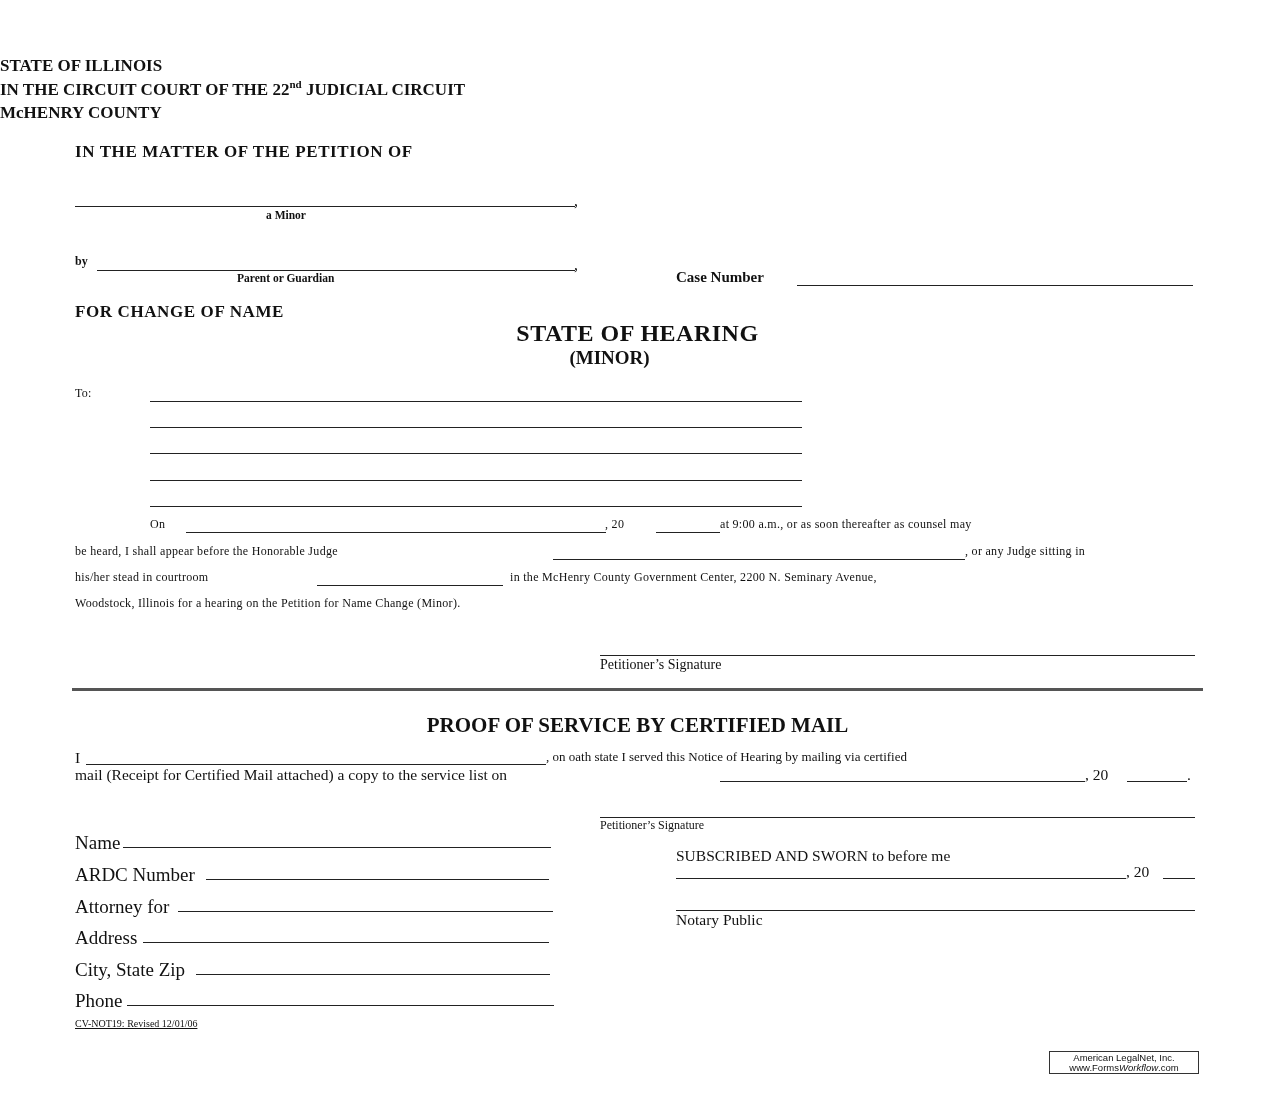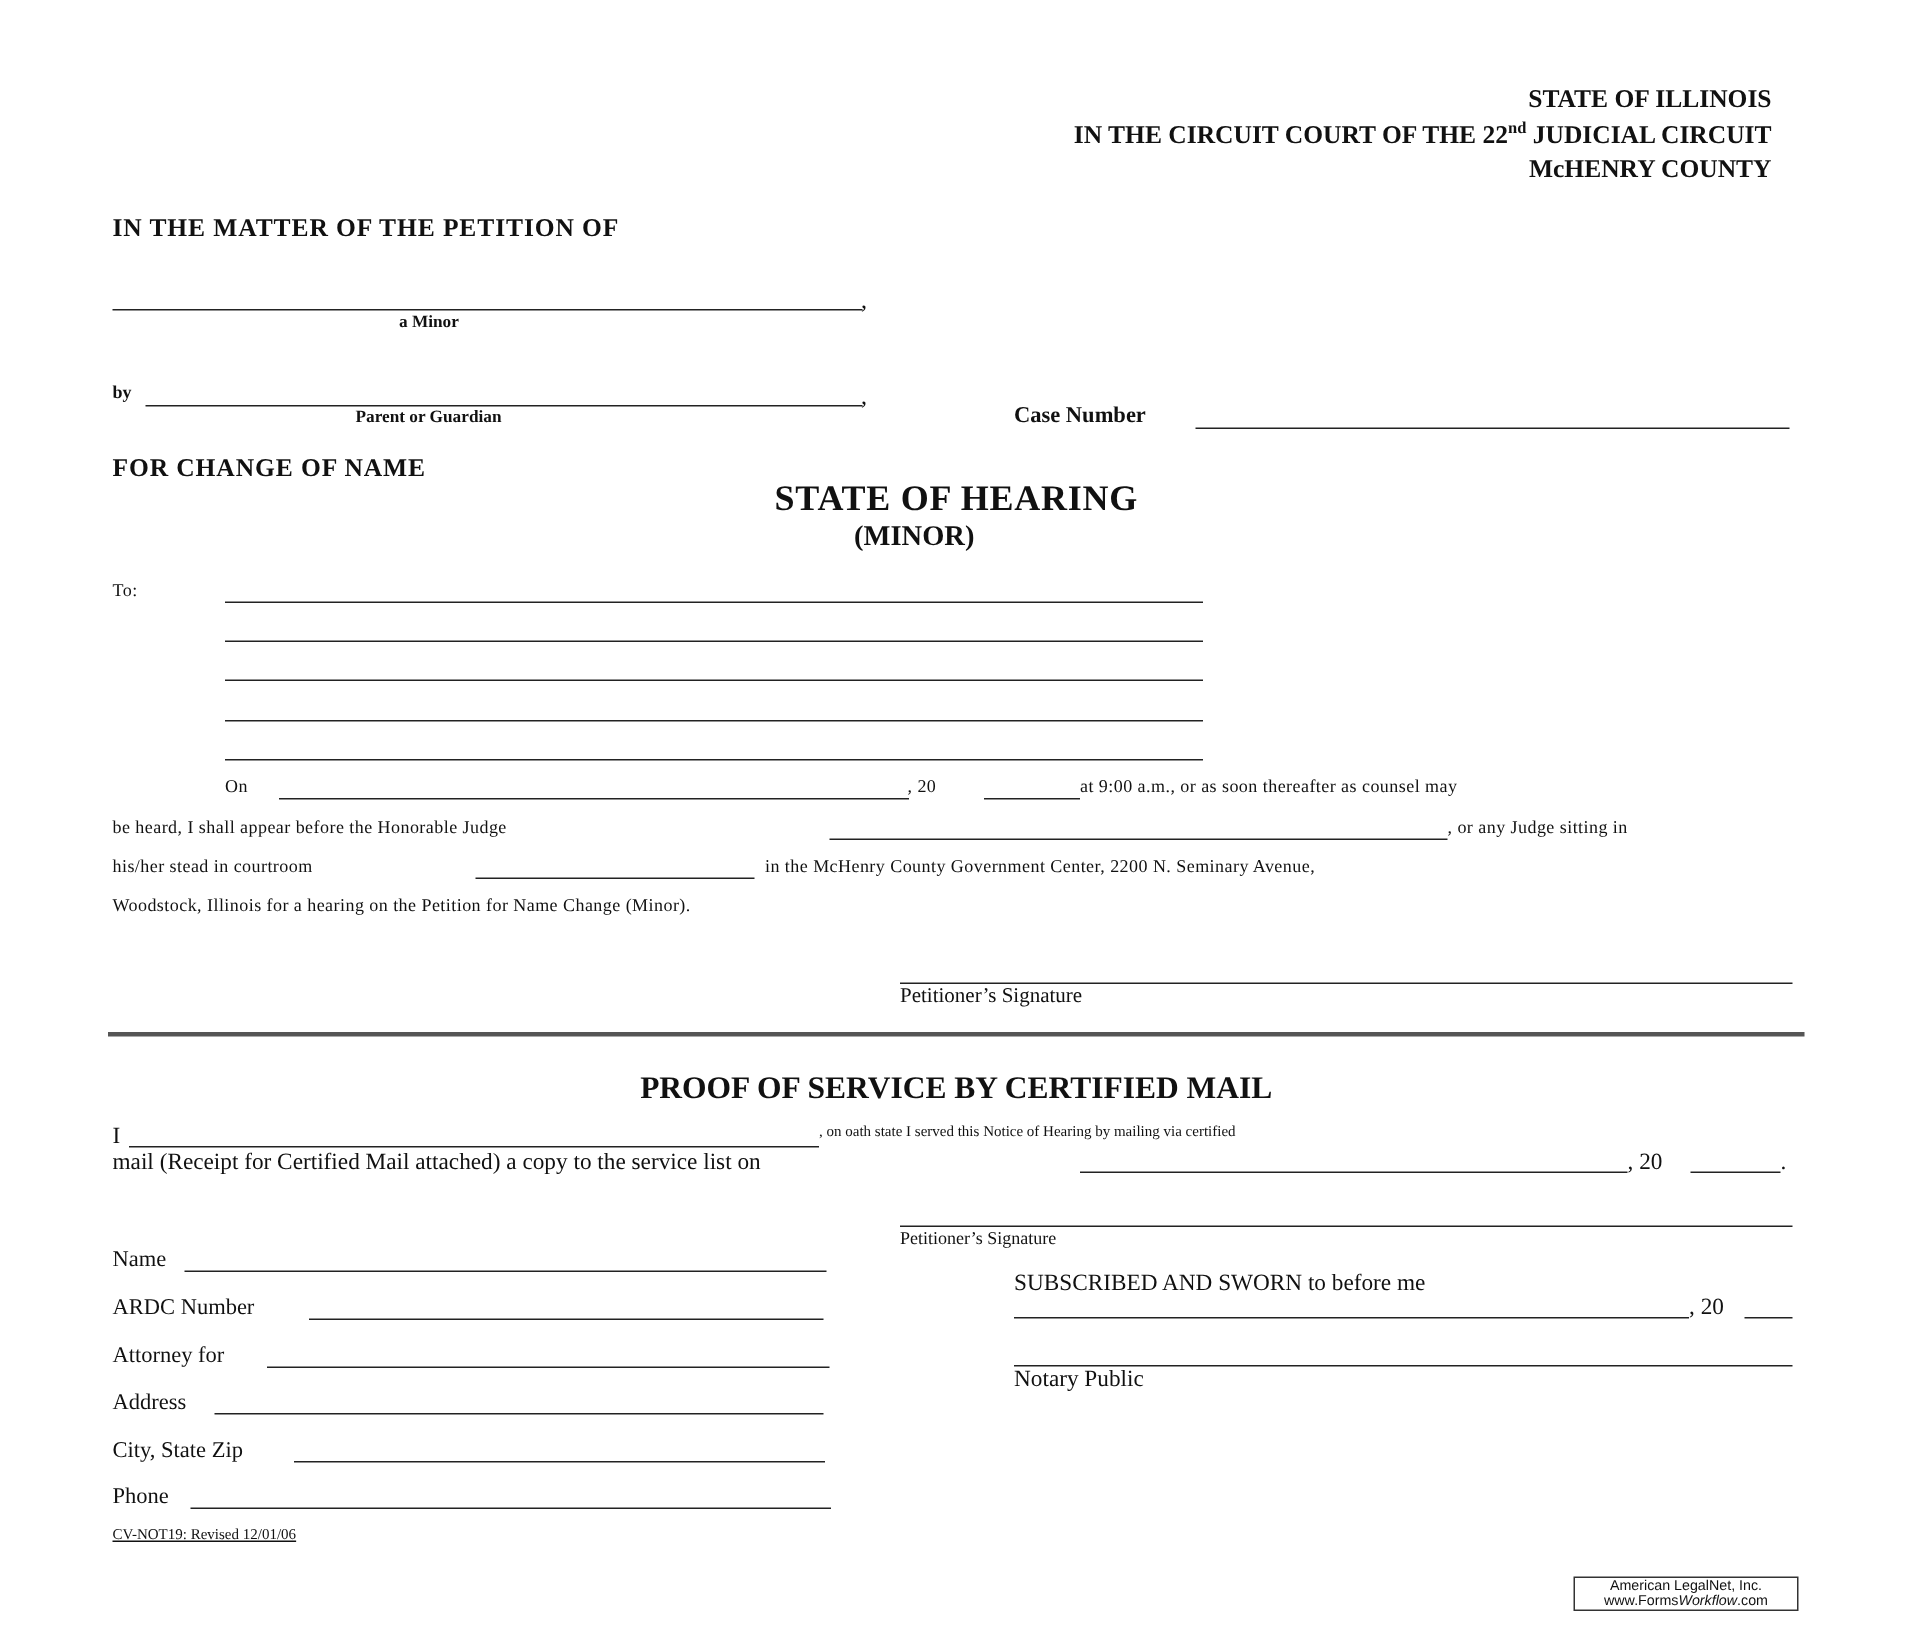--- a/index.html
+++ b/index.html
@@ -1,26 +1,26 @@
 <!DOCTYPE html>
 <html><head>
 <meta charset="utf-8">
 <style>
   html, body { margin:0; padding:0; background:#ffffff; }
   body { width:1275px; height:1100px; position:relative; overflow:hidden;
          font-family:"Liberation Serif", "DejaVu Serif", serif; color:#111; }
   .abs { position:absolute; white-space:nowrap; }
   .b { font-weight:bold; }
   .center { text-align:center; }
-  .hdr { font-size:17px; font-weight:bold; left:0; width:1181px; text-align:right; }
+  .hdr { font-size:17px; font-weight:bold; left:0; width:1181px; text-align:left; }
   .sup { font-size:11px; vertical-align:super; line-height:0; }
   .line { position:absolute; border-bottom:1px solid #222; height:0; }
   .small-b { font-size:11.5px; font-weight:bold; }
   .body-t { font-size:12px; letter-spacing:0.3px; }
-  .field-row { font-size:15px; }
+  .field-row { font-size:19px; }
   .rule { position:absolute; left:72px; width:1131px; height:3px; background:#555; }
   .logo { position:absolute; left:1049px; top:1051px; width:150px; height:23px; border:1px solid #333;
           font-family:"Liberation Sans", "DejaVu Sans", sans-serif; font-size:9.5px; line-height:10px;
           padding:1px 3px; box-sizing:border-box; text-align:center; }
   .logo i { font-style:italic; }
 </style>
 </head>
 <body>
 
 <div class="abs hdr" style="top:56px;">STATE OF ILLINOIS</div>
@@ -71,21 +71,21 @@
 
 <div class="line" style="left:600px; top:655px; width:595px;"></div>
 <div class="abs" style="left:600px; top:657px; font-size:14px;">Petitioner’s Signature</div>
 
 <div class="rule" style="top:688px;"></div>
 
 <div class="abs center b" style="left:0; width:1275px; top:713px; font-size:21px;">PROOF OF SERVICE BY CERTIFIED MAIL</div>
 
 <div class="abs" style="left:75px; top:749px; font-size:15.5px;">I</div>
 <div class="line" style="left:86px; top:764px; width:460px;"></div>
-<div class="abs" style="left:546px; top:749px; font-size:10px;">, on oath state I served this Notice of Hearing by mailing via certified</div>
+<div class="abs" style="left:546px; top:749px; font-size:13px;">, on oath state I served this Notice of Hearing by mailing via certified</div>
 
 <div class="abs" style="left:75px; top:766px; font-size:15.5px;">mail (Receipt for Certified Mail attached) a copy to the service list on</div>
 <div class="line" style="left:720px; top:781px; width:365px;"></div>
 <div class="abs" style="left:1085px; top:766px; font-size:15.5px;">, 20</div>
 <div class="line" style="left:1127px; top:781px; width:60px;"></div>
 <div class="abs" style="left:1187px; top:766px; font-size:15.5px;">.</div>
 
 <div class="line" style="left:600px; top:817px; width:595px;"></div>
 <div class="abs" style="left:600px; top:818px; font-size:12px;">Petitioner’s Signature</div>
 

